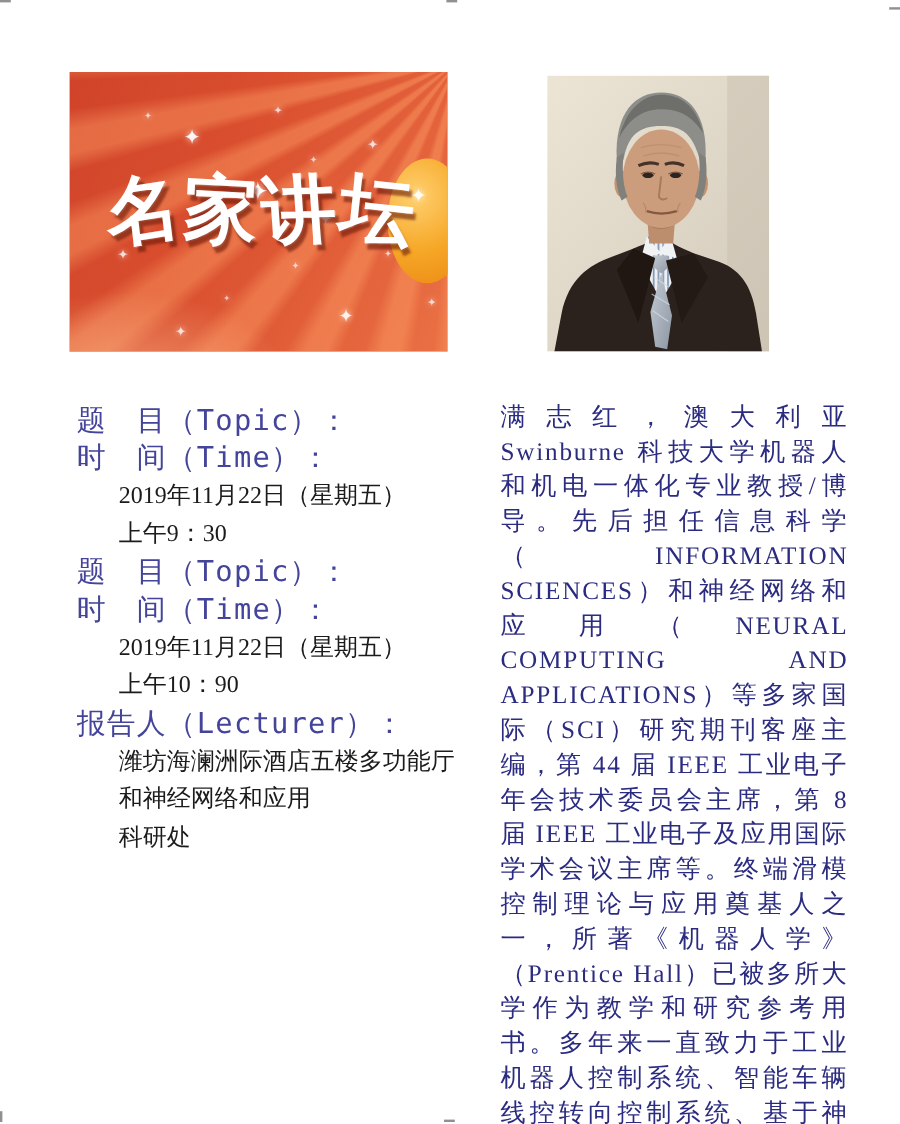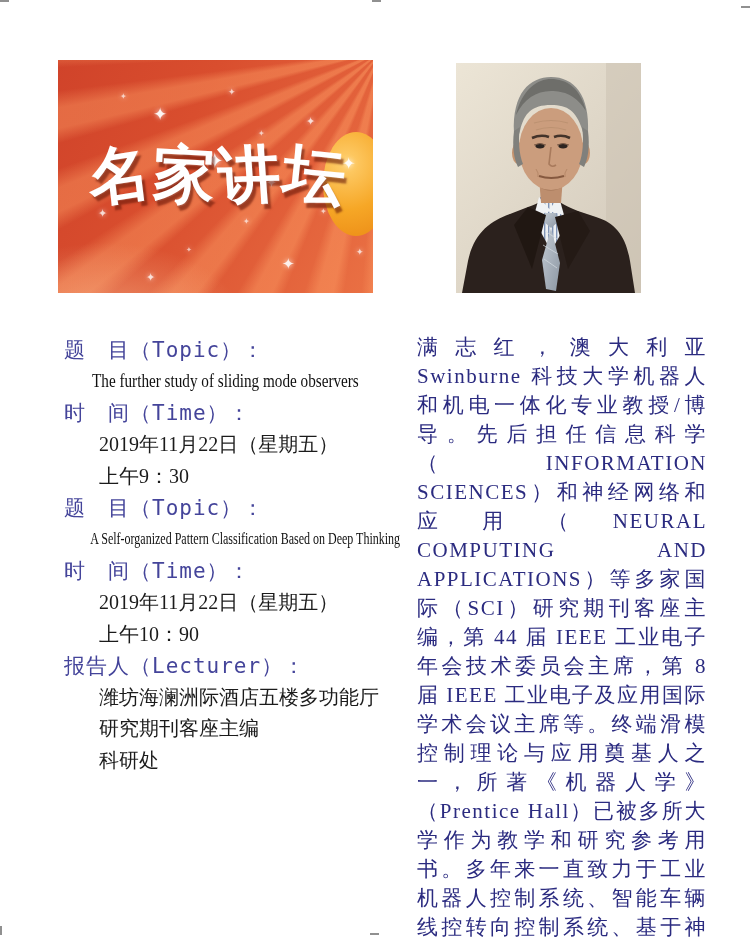--- a/index.html
+++ b/index.html
@@ -60,21 +60,21 @@
   .sp15{left:128px;top:186px;font-size:7px;opacity:.65;}
   .sp16{left:200px;top:70px;font-size:8px;opacity:.7;}
 
   
   .photo{position:absolute;left:456px;top:63px;width:185px;height:230px;}
 
   
   .details{position:absolute;left:64px;top:334px;width:365px;}
   .line{height:31.6px;display:flex;align-items:center;}
   .lbl{
-    color:#44449a;font-size:21px;letter-spacing:1px;
+    color:#44449a;font-size:24px;letter-spacing:1px;
     font-family:"DejaVu Sans Mono","Liberation Mono",monospace;
   }
   .cn{
     color:#1b1b1b;font-size:20px;padding-left:35px;
     font-family:"Liberation Serif",serif;
   }
   .en{
     color:#101010;font-size:19px;padding-left:35px;white-space:nowrap;
     font-family:"Liberation Serif",serif;
     transform:scaleX(.8);transform-origin:left center;
@@ -186,53 +186,47 @@
     <path d="M83,113 Q95,117 108,113" stroke="#86593f" stroke-width="2" fill="none"></path>
     <path d="M80,106 Q83,110 82,114 M111,106 Q108,110 109,114" stroke="#b08363" stroke-width="1" fill="none" opacity=".8"></path>
   </svg>
 </div>
 
 <div class="details">
   <div class="line">
       <span class="lbl">题　目（Topic）：</span>
     </div>
   <div class="line">
-      <span class="en">The further study of sliding mode observers</span>
-    </div>
-  <div class="line">
       <span class="lbl">时　间（Time）：</span>
     </div>
   <div class="line">
       <span class="cn">2019年11月22日（星期五）</span>
     </div>
   <div class="line">
       <span class="cn">上午9：30</span>
     </div>
   <div class="line">
       <span class="lbl">题　目（Topic）：</span>
     </div>
   <div class="line">
-      <span class="en narrow">A Self-organized Pattern Classification Based on Deep Thinking</span>
-    </div>
-  <div class="line">
       <span class="lbl">时　间（Time）：</span>
     </div>
   <div class="line">
       <span class="cn">2019年11月22日（星期五）</span>
     </div>
   <div class="line">
       <span class="cn">上午10：90</span>
     </div>
   <div class="line">
       <span class="lbl">报告人（Lecturer）：</span>
     </div>
   <div class="line">
       <span class="cn">潍坊海澜洲际酒店五楼多功能厅</span>
     </div>
   <div class="line">
-      <span class="cn">研究期刊客座主编</span>
+      <span class="cn">和神经网络和应用</span>
     </div>
   <div class="line">
       <span class="cn">科研处</span>
     </div>
 </div>
 
 <div class="bio">满志红，澳大利亚 Swinburne 科技大学机器人和机电一体化专业教授/博导。先后担任信息科学（INFORMATION SCIENCES）和神经网络和应用（NEURAL COMPUTING AND APPLICATIONS）等多家国际（SCI）研究期刊客座主编，第 44 届 IEEE 工业电子年会技术委员会主席，第 8 届 IEEE 工业电子及应用国际学术会议主席等。终端滑模控制理论与应用奠基人之一，所著《机器人学》（Prentice Hall）已被多所大学作为教学和研究参考用书。多年来一直致力于工业机器人控制系统、智能车辆线控转向控制系统、基于神经网络的模式识别和飞机发动机及机电系统故障诊断和预测等方面的研究。满教授在多家国际知名研究期刊及大会发表 200 多篇学术论文，研究成果被引用 9100 多次。</div>
 
 </body></html>

